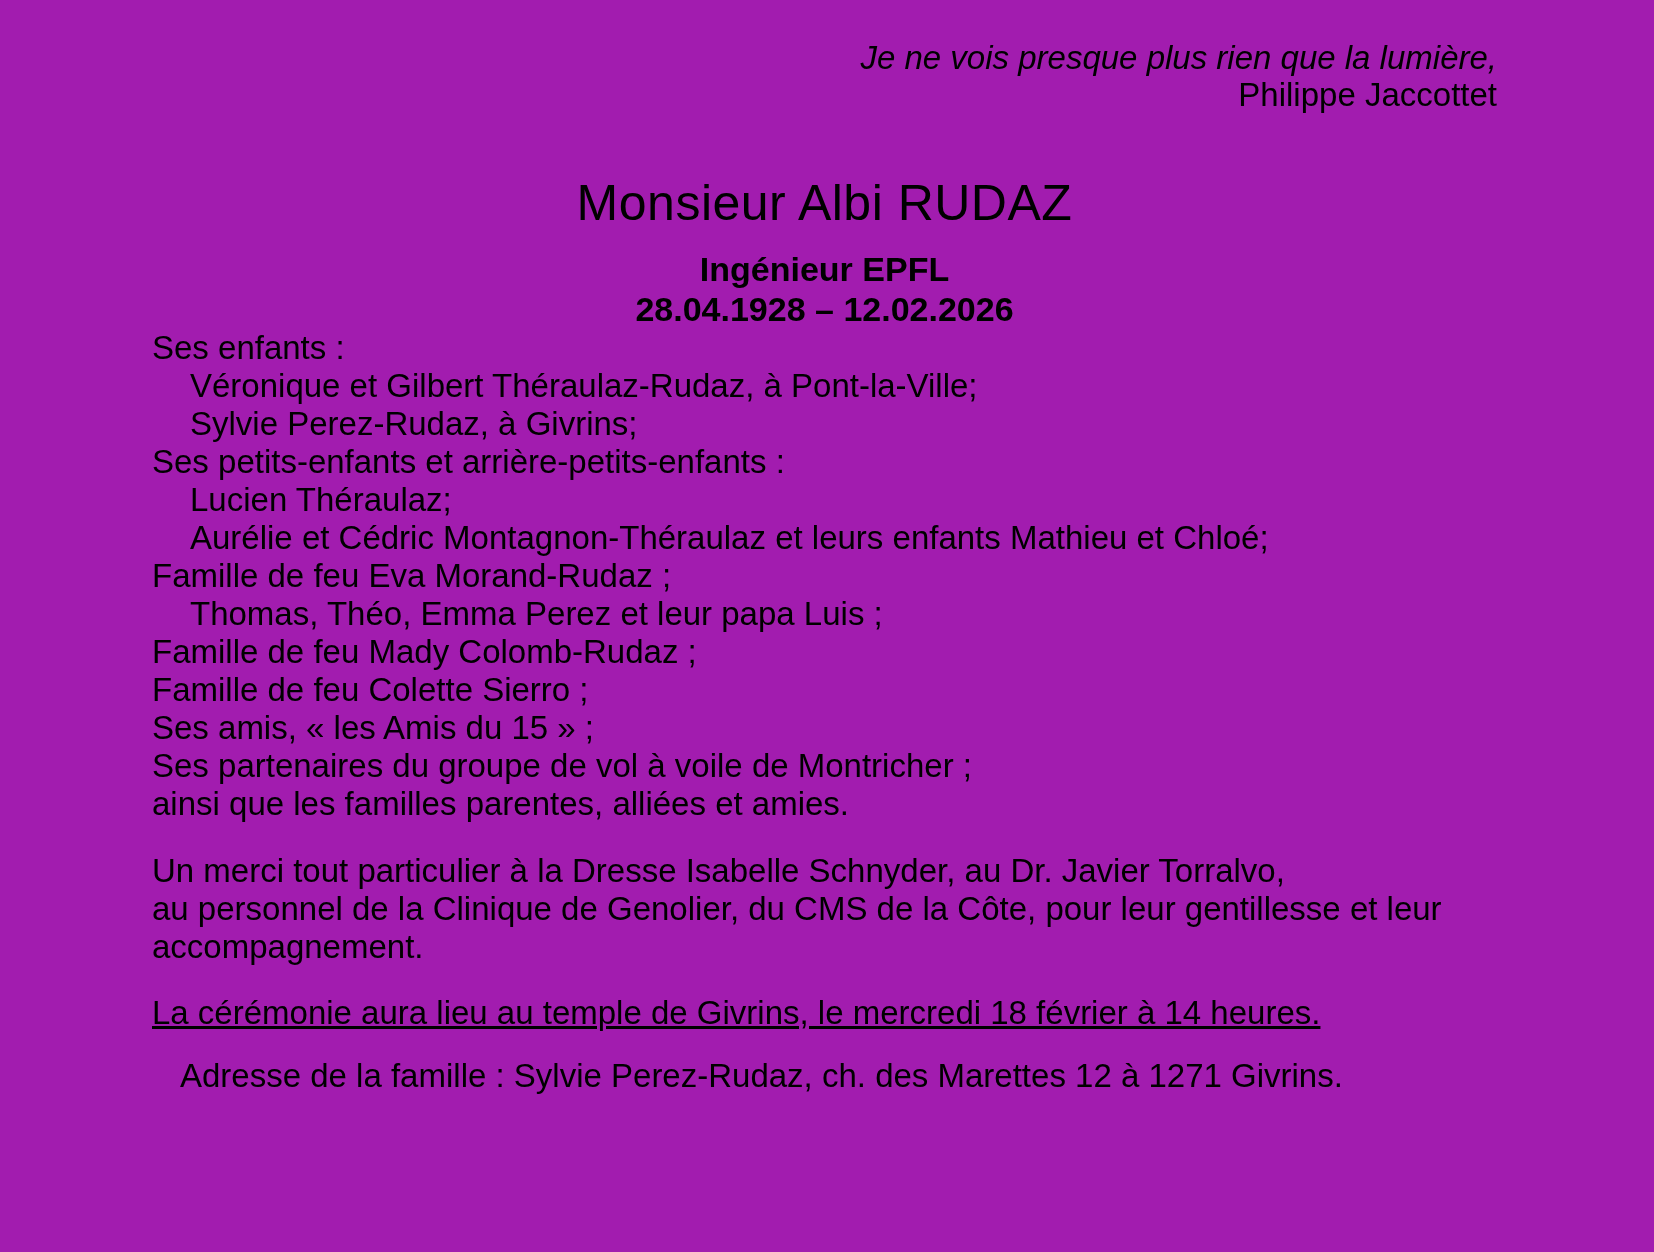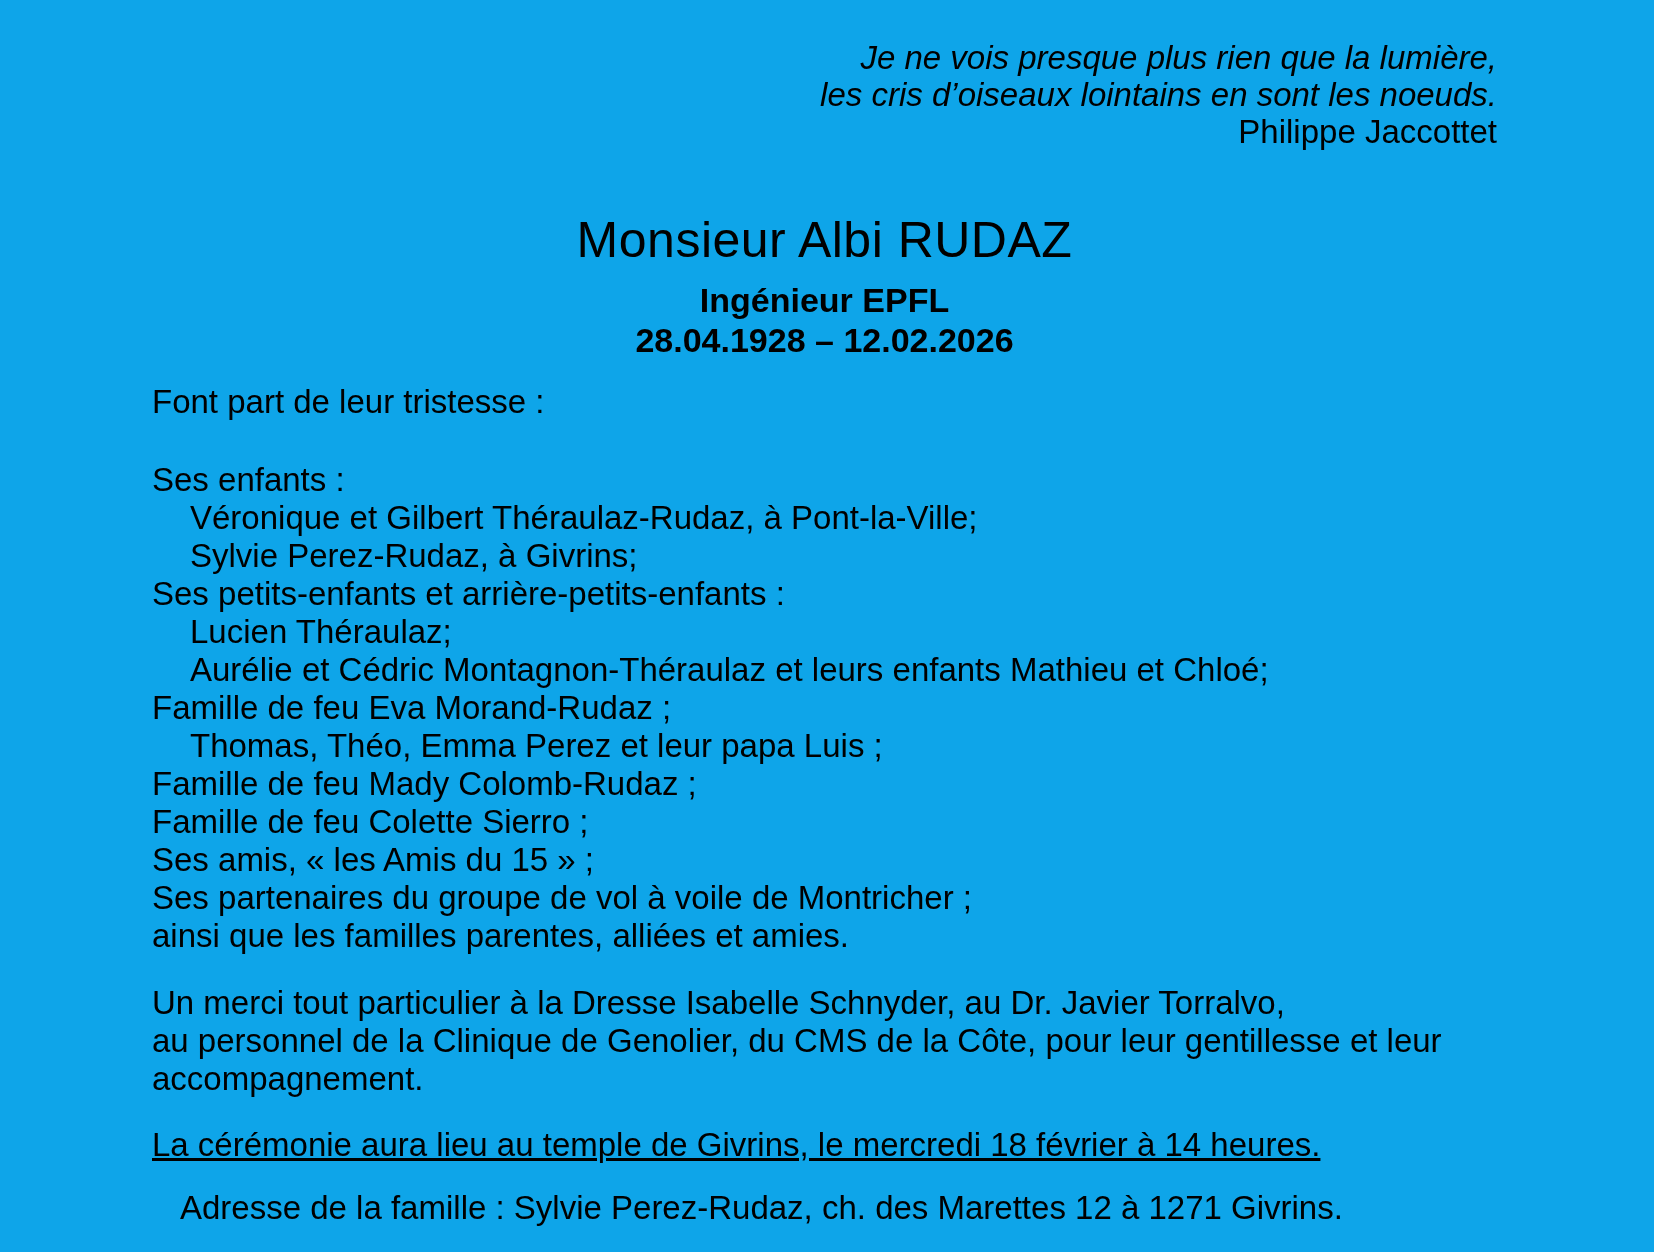--- a/index.html
+++ b/index.html
@@ -1,21 +1,21 @@
 <!DOCTYPE html>
 <html><head>
 <meta charset="utf-8">
 <style>
   html, body { margin: 0; padding: 0; background: #e8e8e8; }
   .page {
     position: relative;
     width: 1654px;
     height: 1252px;
     margin: 0 auto;
-    background: #0ea5e9;
+    background: #a21caf;
     color: #000000;
     font-family: "Liberation Sans", sans-serif;
     box-sizing: border-box;
     padding: 39px 157px 0 152px;
     overflow: hidden;
   }
   .epigraph {
     text-align: right;
     font-size: 33px;
     line-height: 37px;
@@ -26,21 +26,21 @@
   .title {
     font-size: 50px;
     line-height: 58px;
     font-weight: normal;
     letter-spacing: 0.5px;
   }
   .subtitle {
     font-size: 34px;
     line-height: 40px;
     font-weight: bold;
-    margin-top: 11px;
+    margin-top: 17px;
   }
   .dates {
     font-size: 34px;
     line-height: 40px;
     font-weight: bold;
   }
   .doc-body { font-size: 33px; line-height: 38px; }
   .intro { margin-top: 23px; margin-bottom: 40px; }
   .family-line.indent { padding-left: 38px; }
   .thanks { margin-top: 29px; }
@@ -50,33 +50,31 @@
 </head>
 <body>
 
 <div class="page">
 
   <div class="epigraph">
     <div>
 
         <div class="quote-line">Je ne vois presque plus rien que la lumière,</div>
 
-        <div class="quote-line">les cris d’oiseaux lointains en sont les noeuds.</div>
       </div>
     <div class="attribution">Philippe Jaccottet</div>
   </div>
 
   <div class="header">
     <div class="title">Monsieur Albi RUDAZ</div>
     <div class="subtitle">Ingénieur EPFL</div>
     <div class="dates">28.04.1928 – 12.02.2026</div>
   </div>
 
   <div class="doc-body">
-    <div class="intro">Font part de leur tristesse :</div>
 
     <div class="family-list">
 
         <div class="family-line">Ses enfants :</div>
 
         <div class="family-line indent">Véronique et Gilbert Théraulaz-Rudaz, à Pont-la-Ville;</div>
 
         <div class="family-line indent">Sylvie Perez-Rudaz, à Givrins;</div>
 
         <div class="family-line">Ses petits-enfants et arrière-petits-enfants :</div>

